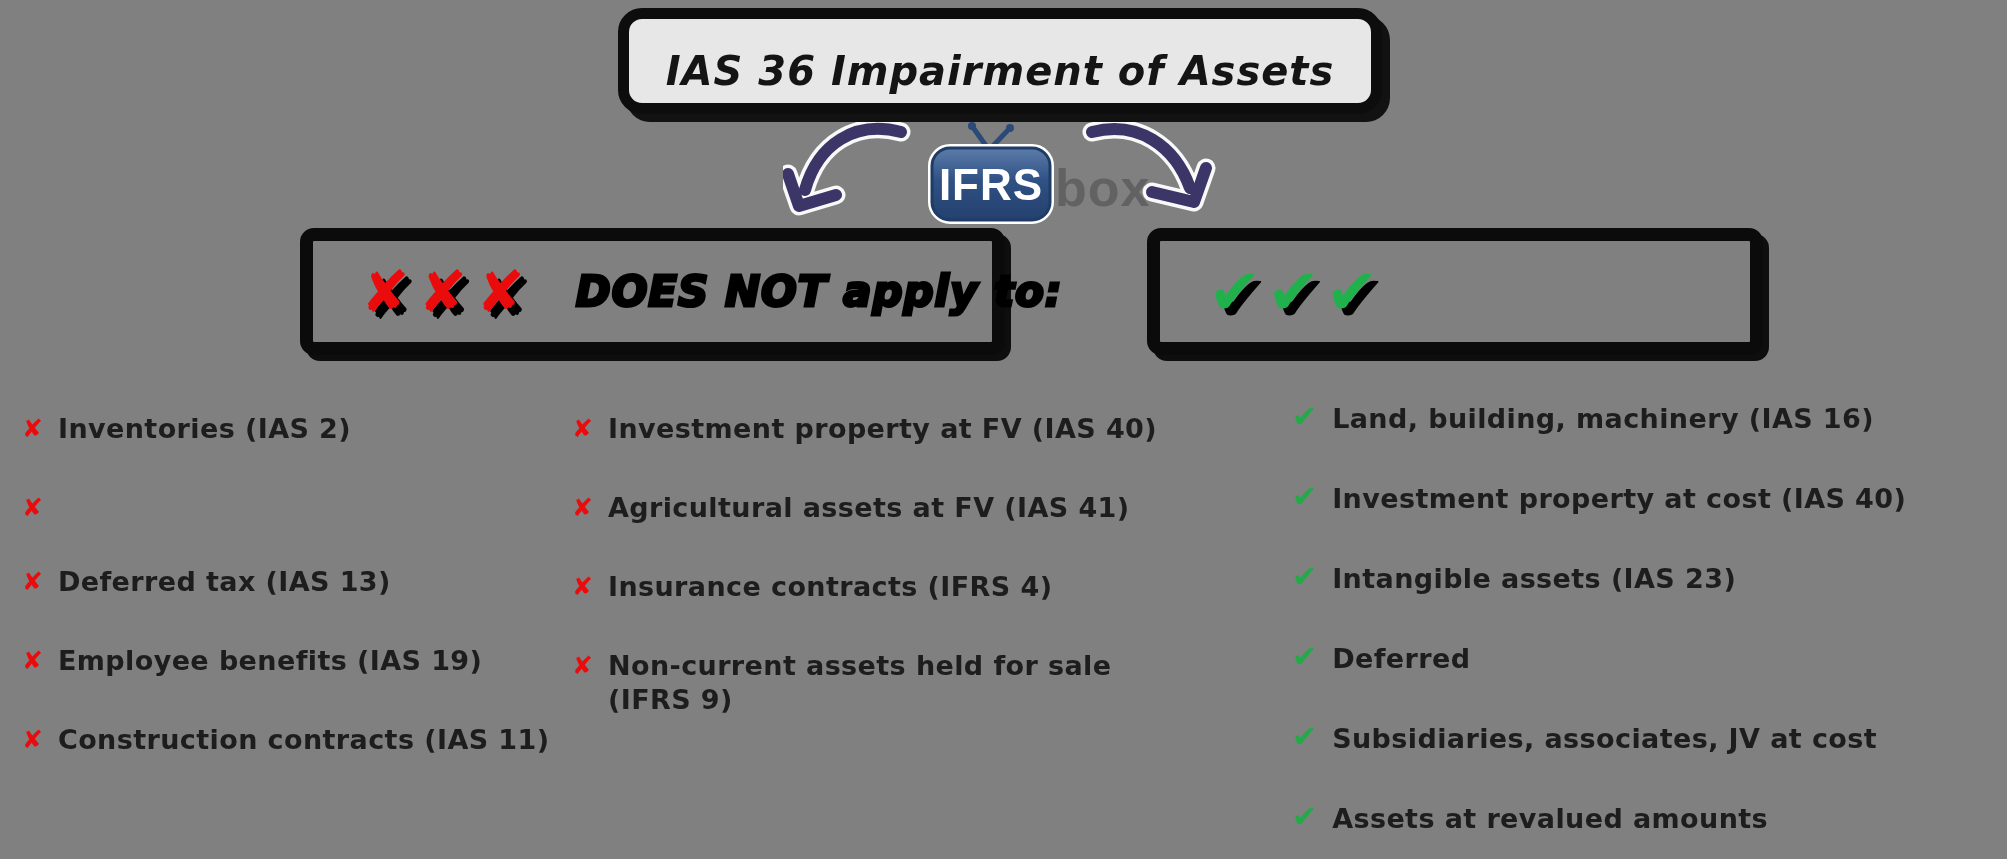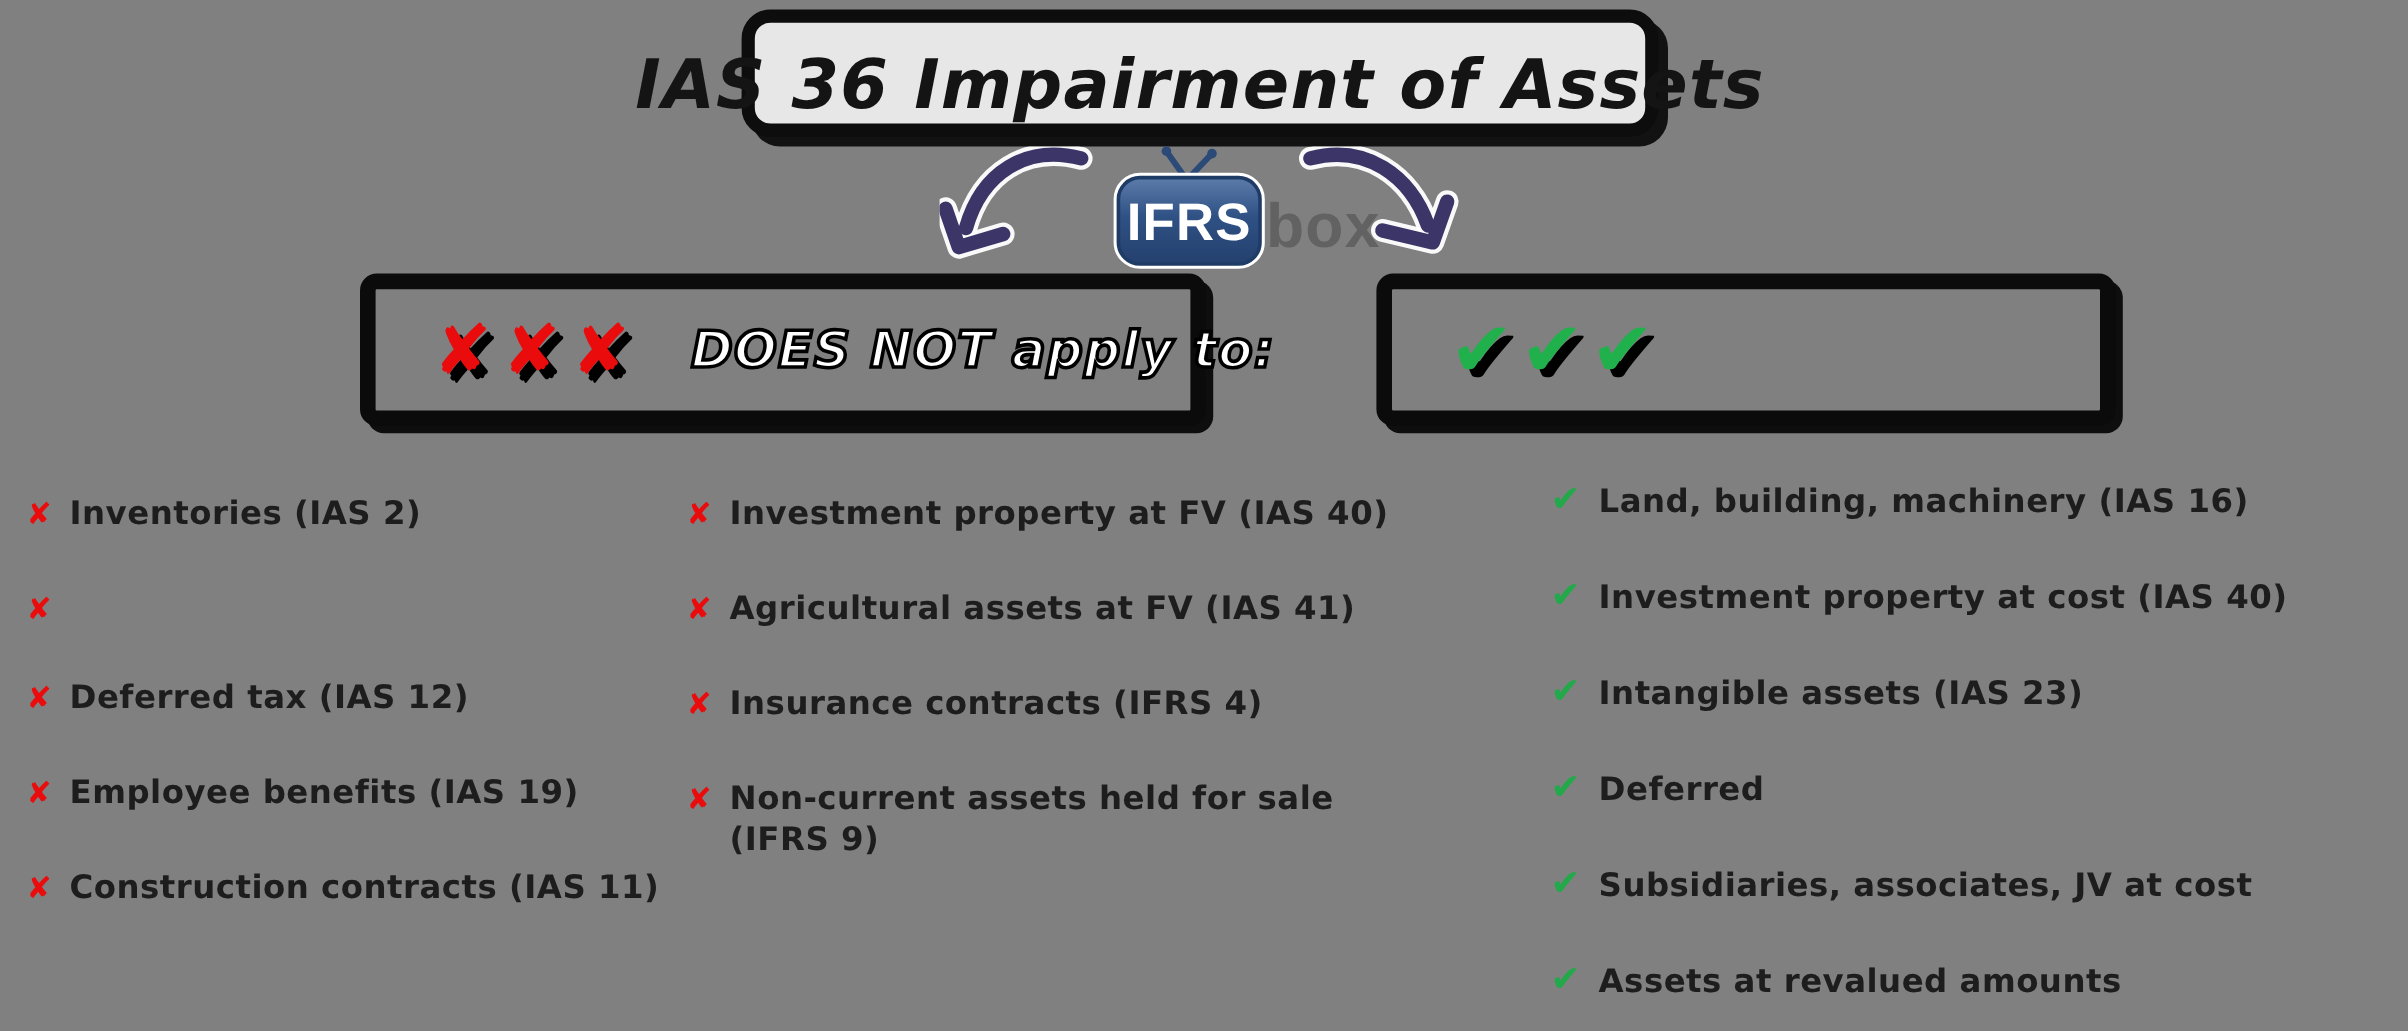--- a/index.html
+++ b/index.html
@@ -24,21 +24,21 @@
     width: 742px; height: 84px;
     background: #e7e7e7;
     border: 11px solid #0d0d0d;
     border-radius: 24px;
     box-shadow: 8px 8px 0 #121212;
     display: flex;
     align-items: center;
     justify-content: center;
   }
   .title-text {
-    font-size: 57px;
+    font-size: 40px;
     font-style: italic;
     font-weight: 600;
     color: #141414;
     letter-spacing: 1px;
     white-space: nowrap;
     margin-top: 19px;
   }
   
   .header-box {
     position: absolute;
@@ -69,21 +69,21 @@
   .marks.check {
     color: #21b14c;
     font-size: 64px;
     letter-spacing: 5px;
     text-shadow: 7px 7px 0 #000;
   }
   .header-label {
     font-size: 42px;
     font-style: italic;
     font-weight: 800;
-    color: #ffffff;
+    color: #000000;
     -webkit-text-stroke: 3px #000;
     letter-spacing: 1px;
     white-space: nowrap;
   }
   
   .col {
     position: absolute;
     display: flex;
     flex-direction: column;
   }
@@ -178,21 +178,21 @@
   <div class="col col1">
     <div class="row">
       <span class="bullet cross">✘</span>
       <span class="item-text">Inventories (IAS 2)</span>
     </div>
     <div class="row">
       <span class="bullet cross">✘</span>
     </div>
     <div class="row">
       <span class="bullet cross">✘</span>
-      <span class="item-text">Deferred tax (IAS 12)</span>
+      <span class="item-text">Deferred tax (IAS 13)</span>
     </div>
     <div class="row">
       <span class="bullet cross">✘</span>
       <span class="item-text">Employee benefits (IAS 19)</span>
     </div>
     <div class="row">
       <span class="bullet cross">✘</span>
       <span class="item-text">Construction contracts (IAS 11)</span>
     </div>
   </div>

